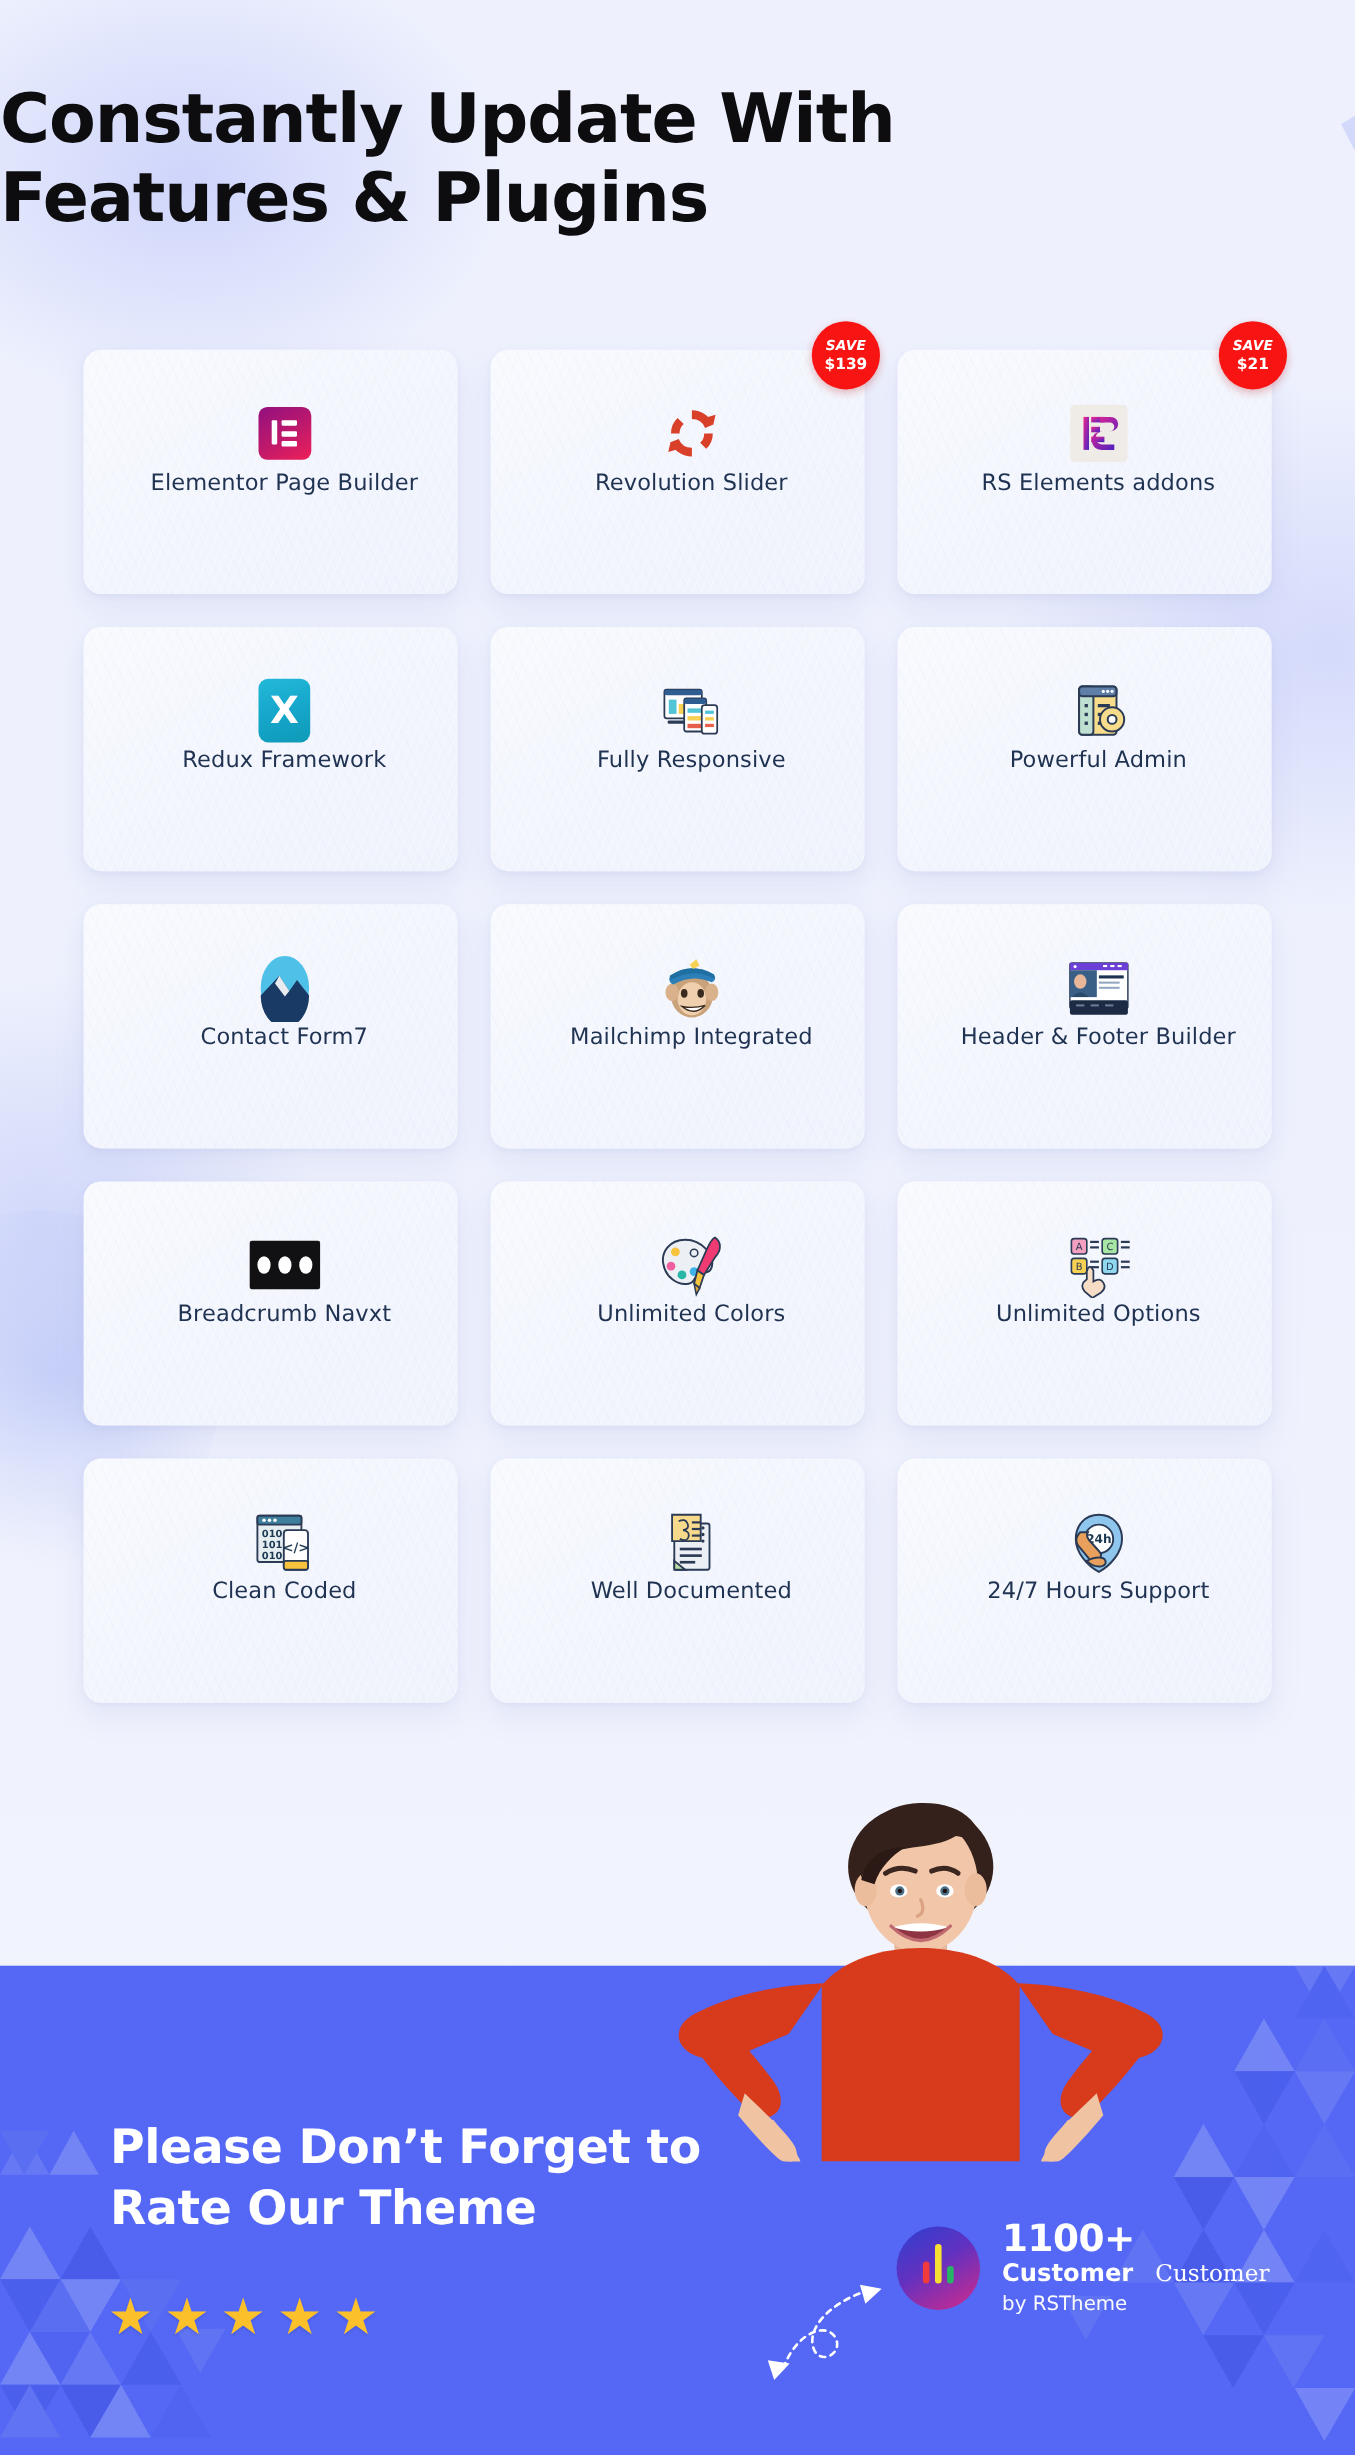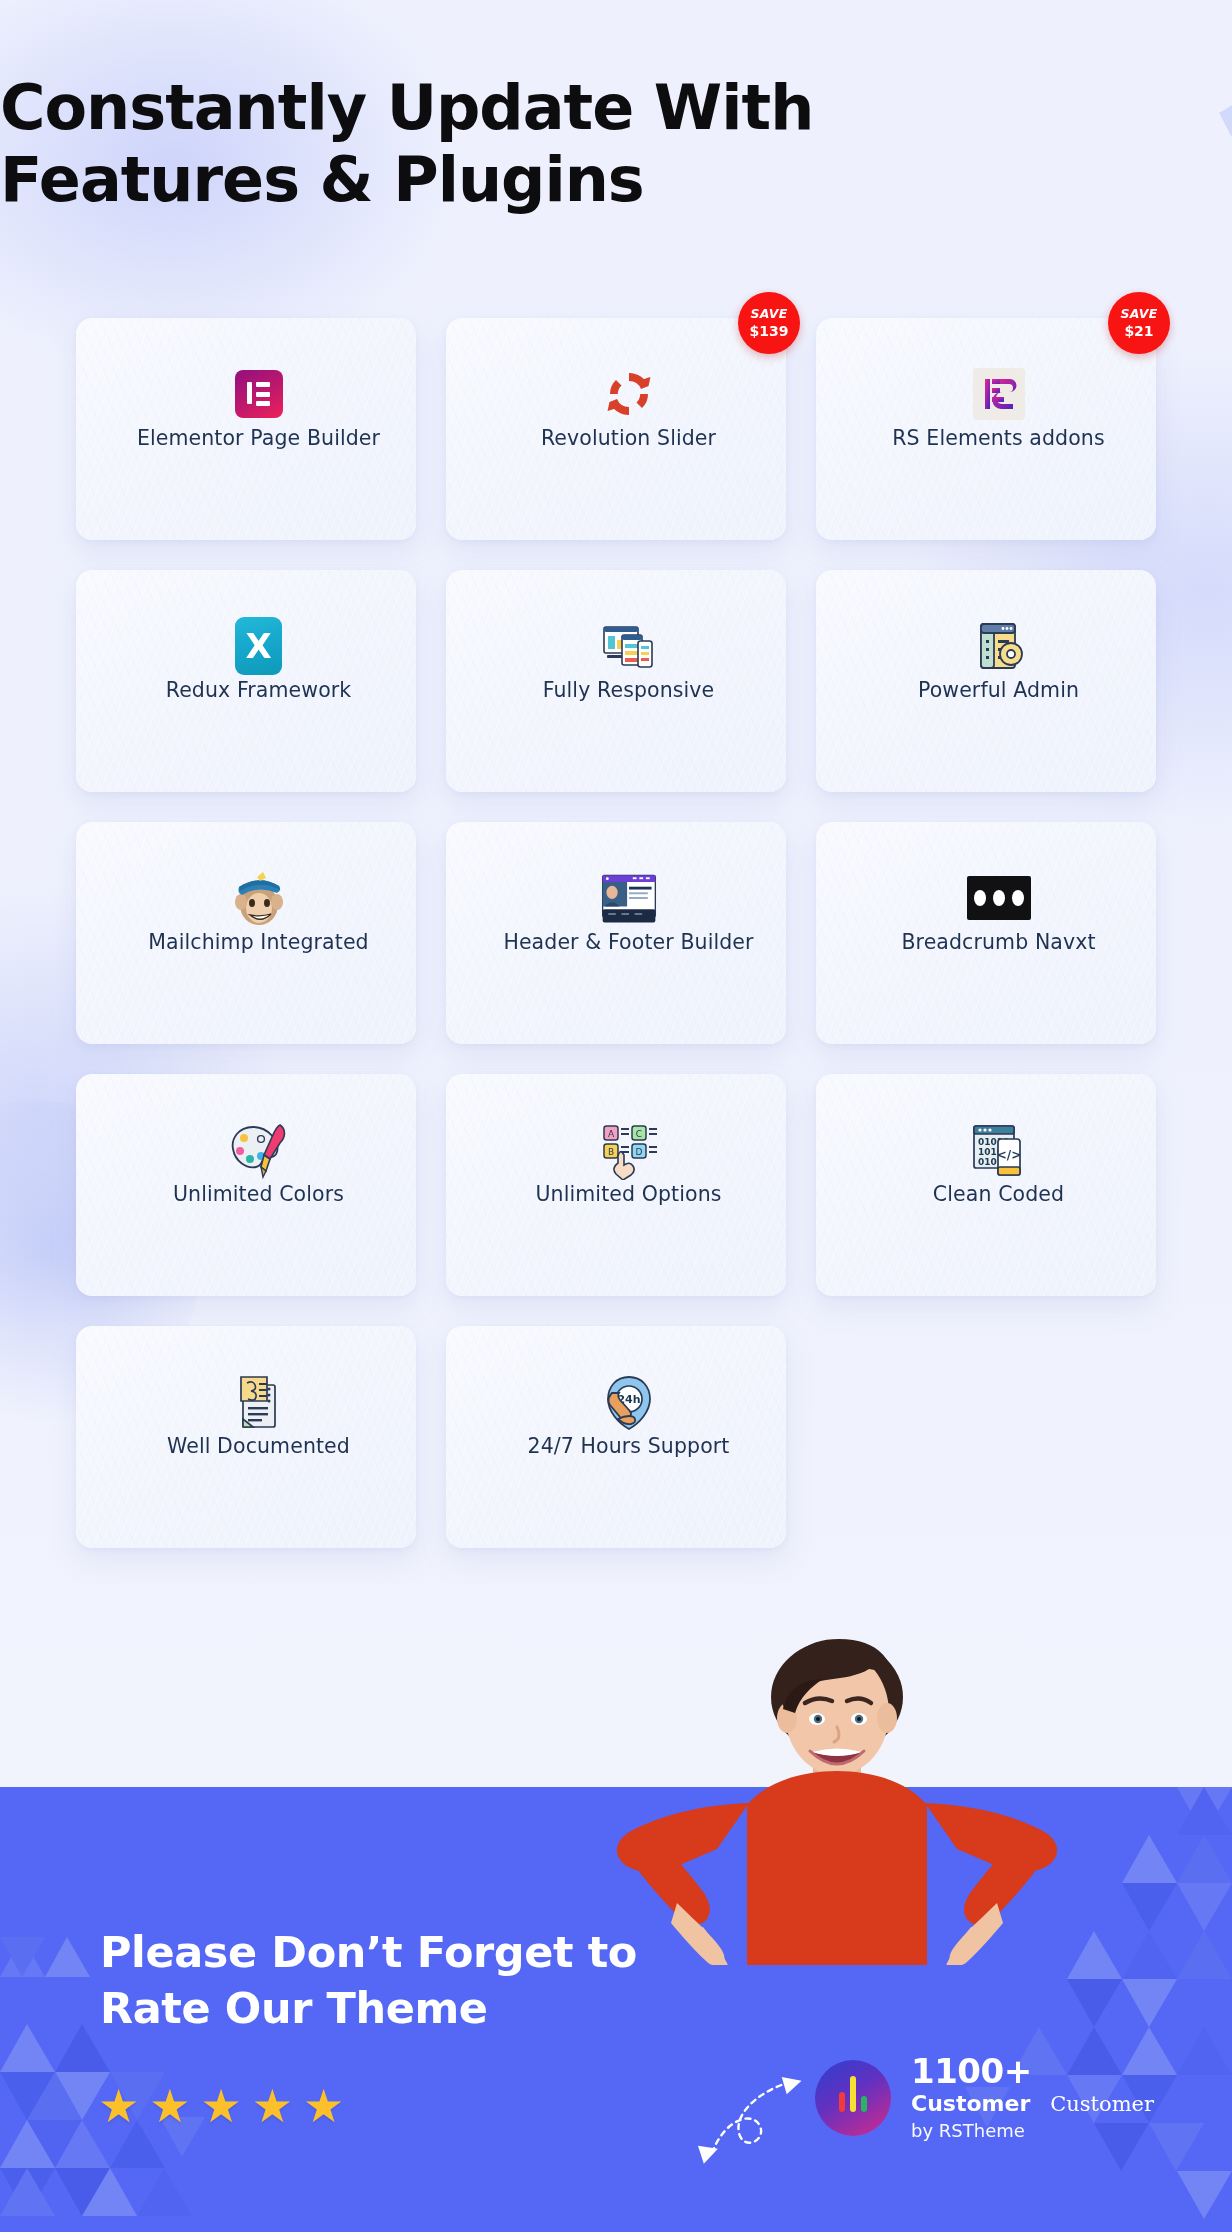--- a/index.html
+++ b/index.html
@@ -182,21 +182,21 @@
   }
   .stars span {
     color:#fcc12a;
     font-size:46px; line-height:1;
     filter:drop-shadow(0 2px 1px rgba(40,50,140,.18));
   }
 
   .reviews {
     position:absolute; left:815px; top:2018px;
     z-index:7;
-    display:flex; align-items:center; gap:20px;margin-top:36px;
+    display:flex; align-items:center; gap:20px;
   }
   .rev-logo {
     width:76px;height:76px;border-radius:50%;
     background:linear-gradient(150deg,#2d3fd0 0%, #6231c0 45%, #d42a8a 100%);
     display:flex;align-items:flex-end;justify-content:center;
     gap:5px; padding-bottom:24px;
   }
   .rev-logo i { display:block; width:6px; border-radius:3px; }
   .rev-txt { color:#fff; }
   .rev-num {
@@ -331,20 +331,30 @@
             <rect x="29" y="24" width="11" height="3" fill="#2b3a55"></rect>
             <rect x="17" y="32" width="3" height="3" fill="#2b3a55"></rect>
             <rect x="29" y="32" width="11" height="3" fill="#2b3a55"></rect>
             <rect x="17" y="40" width="3" height="3" fill="#2b3a55"></rect>
             <rect x="29" y="40" width="11" height="3" fill="#2b3a55"></rect>
             <circle cx="42" cy="38" r="11" fill="#f7dd8b" stroke="#2b3a55" stroke-width="1.8"></circle>
             <circle cx="42" cy="38" r="4" fill="#fff" stroke="#2b3a55" stroke-width="1.8"></circle>
           </svg>
         </span>
         <div class="lbl">Powerful Admin</div>
+      </div>
+      <div class="card">
+        <span class="ico">
+          <svg width="52" height="62" viewBox="0 0 52 62">
+            <ellipse cx="26" cy="31" rx="22" ry="29" fill="#4fc0e8"></ellipse>
+            <path d="M4 38 a22 29 0 0 0 44 0 L37 24 L30 34 L21 20 Z" fill="#1a3a66"></path>
+            <path d="M21 20 L30 34 L26 39 L17 27 Z" fill="#ffffff" opacity="0.9"></path>
+          </svg>
+        </span>
+        <div class="lbl">Contact Form7</div>
       </div>
       <div class="card">
         <span class="ico">
           <svg width="60" height="58" viewBox="0 0 60 58">
             <ellipse cx="30" cy="36" rx="19" ry="20" fill="#c9a27a"></ellipse>
             <ellipse cx="30" cy="39" rx="13" ry="15" fill="#efcfae"></ellipse>
             <ellipse cx="12" cy="33" rx="6" ry="8" fill="#d9b18a"></ellipse>
             <ellipse cx="48" cy="33" rx="6" ry="8" fill="#d9b18a"></ellipse>
             <path d="M10 18 q20 -13 40 -1 q3 5 -2 7 q-18 -8 -35 2 q-5 -2 -3 -8 Z" fill="#2d7fb8"></path>
             <path d="M10 18 q20 -13 40 -1 l1 4 q-20 -11 -40 1 Z" fill="#1f6fa3"></path>

